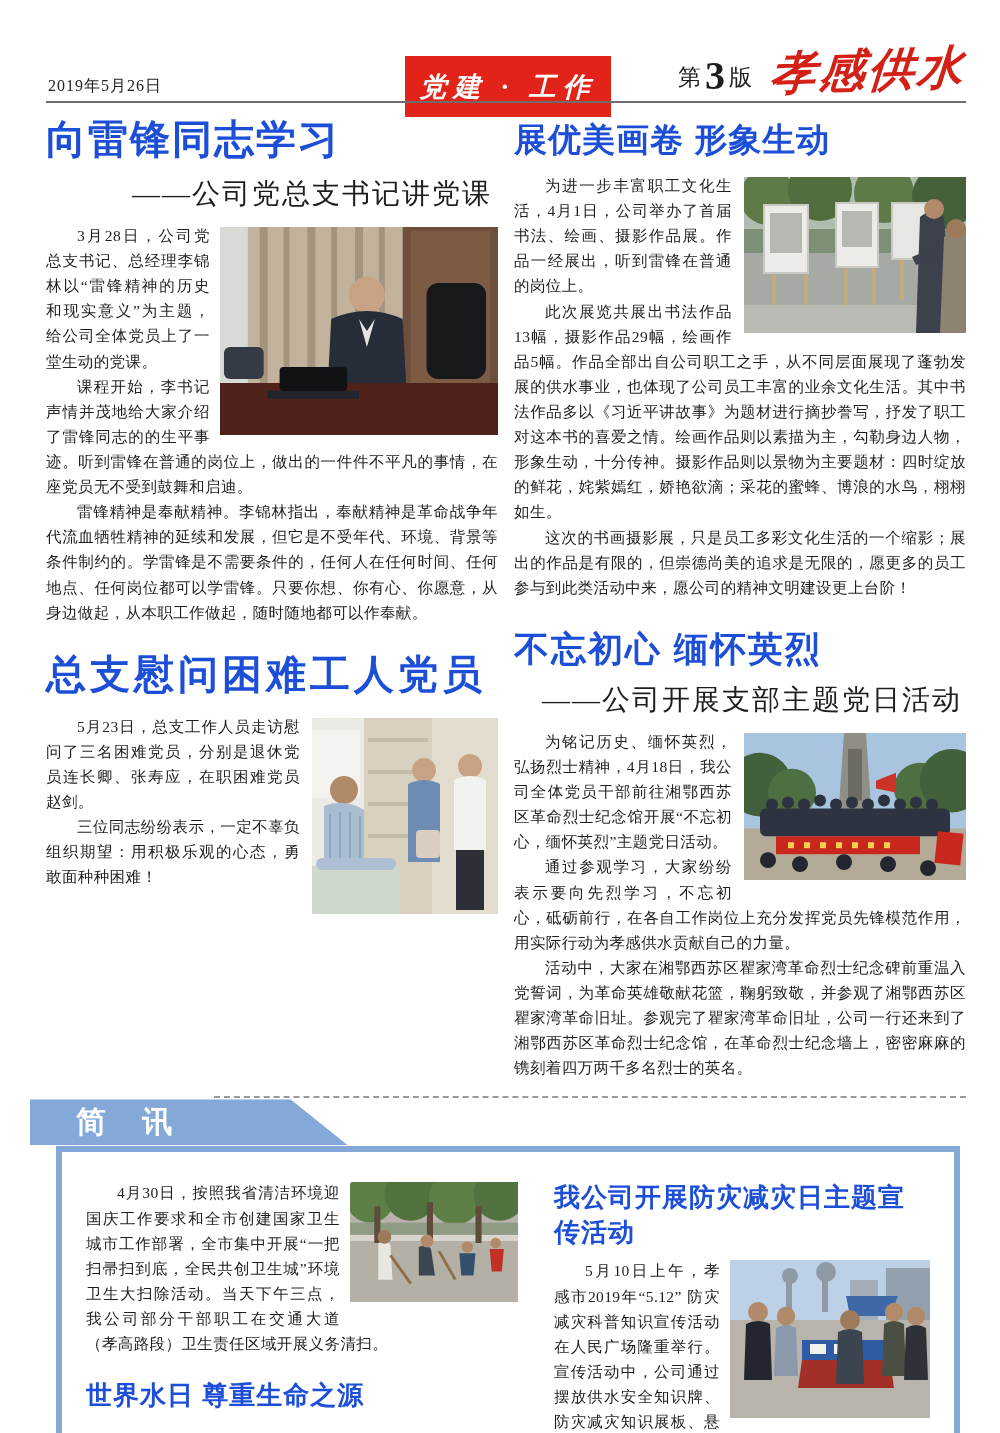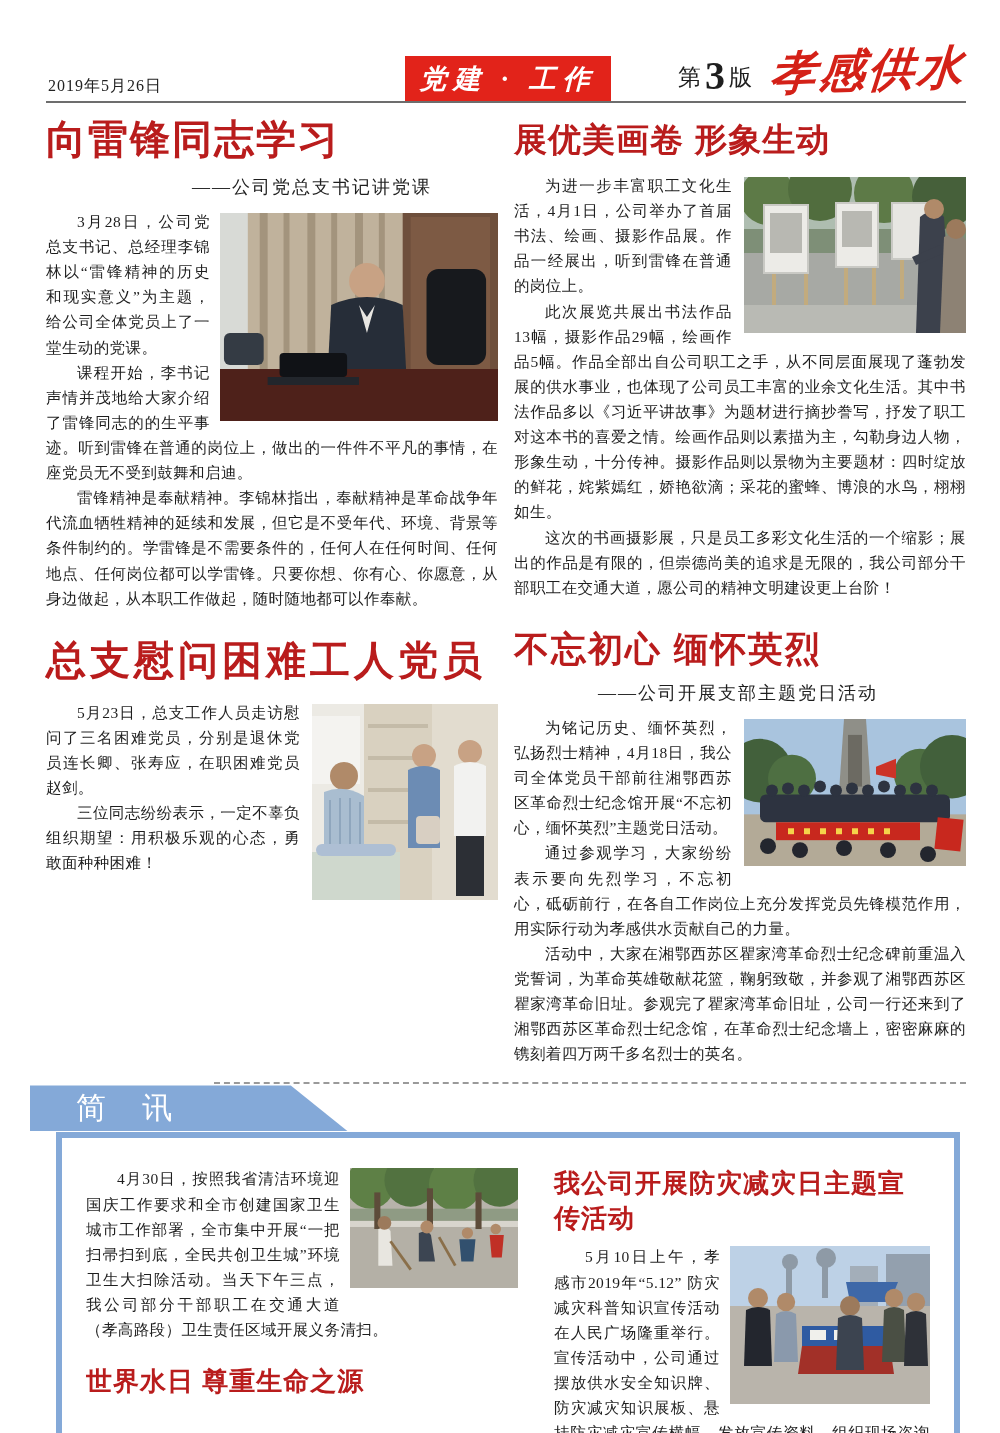--- a/index.html
+++ b/index.html
@@ -2,59 +2,59 @@
 <html><head>
 <meta charset="utf-8">
 <style>
   html,body{margin:0;padding:0;background:#fff;}
   .page{position:relative;width:1000px;height:1433px;background:#fff;overflow:hidden;
         font-family:"Liberation Serif","DejaVu Serif",serif;color:#1e1e1e;}
   
   .header{position:relative;height:104px;}
   .header-rule{position:absolute;left:46px;right:34px;top:101px;height:2px;background:#6d6d6d;}
   .date{position:absolute;left:48px;top:76px;font-size:16px;letter-spacing:1px;color:#222;}
-  .section-banner{position:absolute;left:405px;top:56px;width:206px;height:45px;background:#e2231a;
+  .section-banner{position:absolute;left:405px;top:56px;width:206px;height:61px;background:#e2231a;
         color:#fff;display:flex;align-items:center;justify-content:center;
         font-size:27px;font-weight:700;font-style:italic;letter-spacing:7px;
         font-family:"Liberation Serif","DejaVu Serif",serif;}
   .pageinfo{position:absolute;right:34px;top:48px;display:flex;align-items:flex-end;gap:4px;}
   .pgpre,.pgsuf{font-size:23px;line-height:1.1;padding-bottom:6px;}
   .pgnum{font-size:40px;font-weight:700;line-height:1;font-family:"Liberation Serif","DejaVu Serif",serif;}
   .masthead{font-size:46px;line-height:1;color:#d42118;font-weight:700;font-style:italic;
         letter-spacing:3px;transform:rotate(-2deg) skewX(-6deg);margin-left:14px;padding-bottom:2px;
         font-family:"Liberation Serif","DejaVu Serif",serif;}
   
   .columns{display:flex;gap:16px;padding:6px 34px 0 46px;}
   .col-left{flex:0 0 452px;}
   .col-right{flex:1;min-width:0;}
   .art::after{content:"";display:block;clear:both;}
   .body-text{font-size:15.5px;line-height:1.62;text-align:justify;letter-spacing:0.4px;}
   .body-text p{margin:0;text-indent:2em;}
-  h1{margin:0;color:#b91c1c;font-family:"Liberation Sans","DejaVu Sans",sans-serif;}
+  h1{margin:0;color:#1d4ed8;font-family:"Liberation Sans","DejaVu Sans",sans-serif;}
   .t-l1{font-size:40px;letter-spacing:2px;margin:2px 0 0;}
-  .sub{font-size:18px;letter-spacing:2px;text-align:center;padding-left:80px;margin:8px 0 10px;
+  .sub{font-size:28px;letter-spacing:2px;text-align:center;padding-left:80px;margin:8px 0 10px;
        font-family:"Liberation Serif","DejaVu Serif",serif;}
   .t-l2{font-size:40px;letter-spacing:4px;margin:22px 0 12px;}
   .t-r1{font-size:33px;letter-spacing:1px;margin:8px 0 10px;}
   .t-r2{font-size:35px;letter-spacing:2px;margin:26px 0 0;}
-  .sub-r{padding-left:0;padding-right:4px;}
+  .sub-r{text-align:right;padding-left:0;padding-right:4px;}
   .photo{display:block;}
   .photo svg{display:block;width:100%;height:100%;}
   .ph-l1{float:right;width:278px;height:208px;margin:4px 0 6px 10px;}
   .ph-l2{float:right;width:186px;height:196px;margin:4px 0 6px 12px;}
   .ph-r1{float:right;width:222px;height:156px;margin:4px 0 6px 12px;}
   .ph-r2{float:right;width:222px;height:147px;margin:4px 0 6px 12px;}
   
   .briefs{margin:16px 40px 0 56px;position:relative;}
   .briefs-banner{position:relative;height:50px;}
   .dash-line{position:absolute;left:158px;right:-6px;top:0;border-top:2px dashed #9a9a9a;}
   .briefs-tab{position:absolute;left:-26px;top:3px;width:318px;height:46px;background:#84a9d8;
        clip-path:polygon(0 0,82% 0,100% 100%,0 100%);color:#fff;display:flex;align-items:center;
        padding-left:46px;box-sizing:border-box;font-size:30px;letter-spacing:14px;
-       font-family:"Liberation Sans","DejaVu Sans",sans-serif;}
+       font-family:"Liberation Sans","DejaVu Sans",sans-serif;font-weight:bold;}
   .briefs-box{border:6px solid #84a9d8;padding:28px 24px 22px 24px;display:flex;gap:36px;background:#fff;}
   .bcol-l{flex:0 0 432px;}
   .bcol-r{flex:1;min-width:0;}
   .bt{font-size:26px;letter-spacing:1px;margin:0 0 8px;}
   .bt-sp{margin-top:22px;}
   .ph-b1{float:right;width:168px;height:120px;margin:2px 0 4px 10px;}
   .ph-b4{float:right;width:200px;height:158px;margin:2px 0 4px 10px;}
 </style>
 </head>
 <body>
@@ -179,21 +179,21 @@
                 </g>
               <path d="M88 20 Q95 14 100 20 L104 78 L86 78 Z" fill="#3c414c"></path>
               <circle cx="95" cy="16" r="5" fill="#b08a69"></circle>
               <path d="M98 34 L84 40 L86 44 L100 38 Z" fill="#3c414c"></path>
               <path d="M100 30 Q108 26 111 32 L111 78 L98 78 Z" fill="#8d8274"></path>
               <circle cx="106" cy="26" r="5" fill="#9c7a5c"></circle>
             </svg>
           </span>
           <p>为进一步丰富职工文化生活，4月1日，公司举办了首届书法、绘画、摄影作品展。作品一经展出，听到雷锋在普通的岗位上。</p>
           <p>此次展览共展出书法作品13幅，摄影作品29幅，绘画作品5幅。作品全部出自公司职工之手，从不同层面展现了蓬勃发展的供水事业，也体现了公司员工丰富的业余文化生活。其中书法作品多以《习近平讲故事》为题材进行摘抄誊写，抒发了职工对这本书的喜爱之情。绘画作品则以素描为主，勾勒身边人物，形象生动，十分传神。摄影作品则以景物为主要题材：四时绽放的鲜花，姹紫嫣红，娇艳欲滴；采花的蜜蜂、博浪的水鸟，栩栩如生。</p>
-          <p>这次的书画摄影展，只是员工多彩文化生活的一个缩影；展出的作品是有限的，但崇德尚美的追求是无限的，我公司部分干部职工在交通大道，愿公司的精神文明建设更上台阶！</p>
+          <p>这次的书画摄影展，只是员工多彩文化生活的一个缩影；展出的作品是有限的，但崇德尚美的追求是无限的，愿更多的员工参与到此类活动中来，愿公司的精神文明建设更上台阶！</p>
         </div>
       </div>
 
       <div class="art">
         <h1 class="t-r2">不忘初心 缅怀英烈</h1>
         <div class="sub sub-r">——公司开展支部主题党日活动</div>
         <div class="body-text">
           <span class="photo ph-r2">
             <svg viewBox="0 0 111 74" preserveAspectRatio="none">
               <rect width="111" height="74" fill="#a9c4de"></rect>

